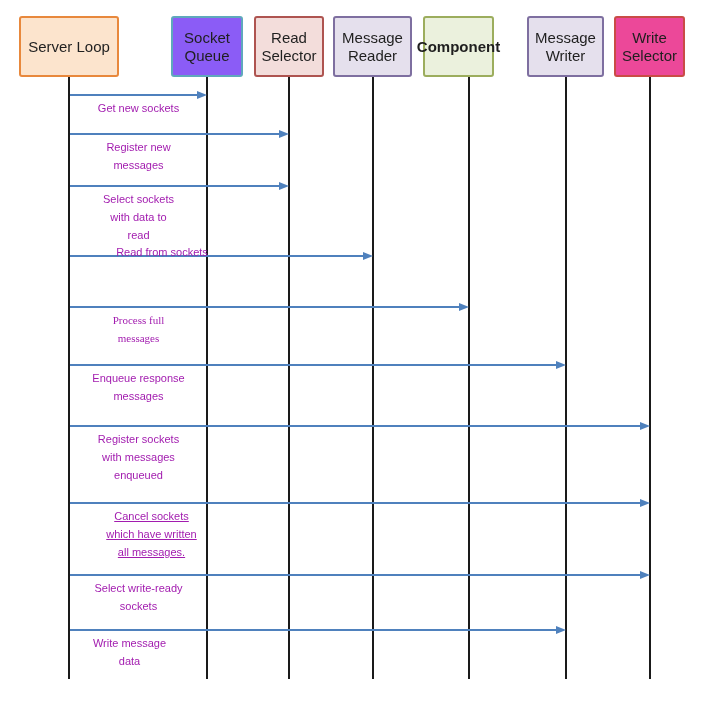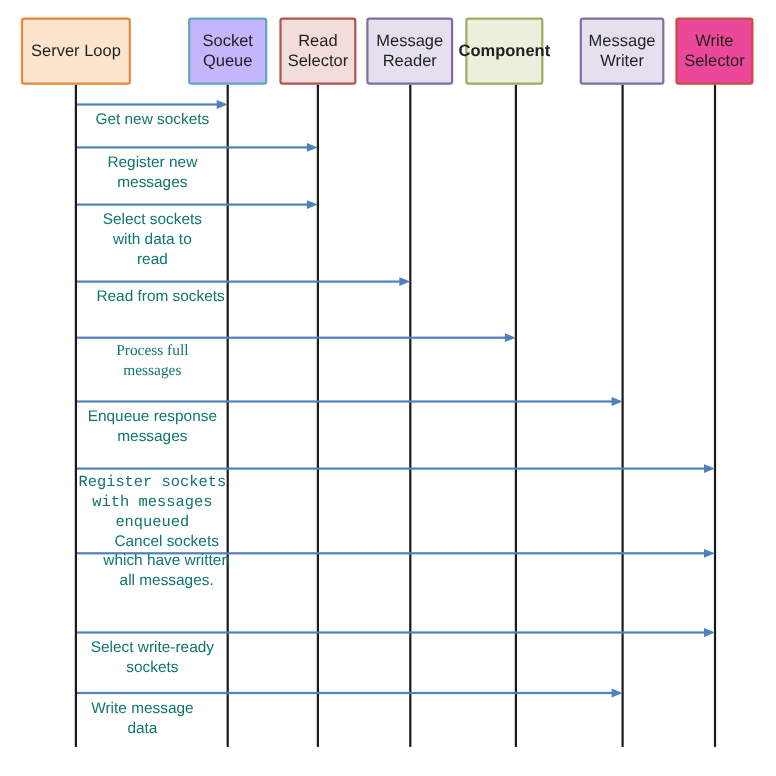--- a/index.html
+++ b/index.html
@@ -42,34 +42,34 @@
     position: absolute;
     width: 0;
     height: 0;
     border-top: 4px solid transparent;
     border-bottom: 4px solid transparent;
     border-left: 10px solid #4F81BD;
   }
   .msg-label {
     position: absolute;
     text-align: center;
-    font-size: 14px;
+    font-size: 11px;
     line-height: 18px;
-    color: #0f766e;
+    color: #a21caf;
     white-space: pre-line;
   }
 </style>
 </head>
 <body>
 
 <div class="stage">
     <div class="lifeline" style="left: 68px; top: 77px; height: 602px; background: rgb(26, 26, 26);"></div>
     <div class="actor-box" style="left: 19px; top: 16px; width: 100px; height: 61px; background: rgb(252, 228, 205); border-color: rgb(232, 136, 60); color: rgb(31, 31, 31);"><span>Server Loop</span></div>
     <div class="lifeline" style="left: 206px; top: 77px; height: 602px; background: rgb(26, 26, 26);"></div>
-    <div class="actor-box" style="left: 171px; top: 16px; width: 72px; height: 61px; background: #c4b5fd; border-color: rgb(95, 168, 188); color: rgb(31, 31, 31);"><span>Socket
+    <div class="actor-box" style="left: 171px; top: 16px; width: 72px; height: 61px; background: #8b5cf6; border-color: rgb(95, 168, 188); color: rgb(31, 31, 31);"><span>Socket
 Queue</span></div>
     <div class="lifeline" style="left: 288px; top: 77px; height: 602px; background: rgb(26, 26, 26);"></div>
     <div class="actor-box" style="left: 254px; top: 16px; width: 70px; height: 61px; background: rgb(243, 221, 219); border-color: rgb(174, 84, 80); color: rgb(31, 31, 31);"><span>Read
 Selector</span></div>
     <div class="lifeline" style="left: 371.5px; top: 77px; height: 602px; background: rgb(26, 26, 26);"></div>
     <div class="actor-box" style="left: 333px; top: 16px; width: 79px; height: 61px; background: rgb(229, 224, 237); border-color: rgb(126, 111, 160); color: rgb(31, 31, 31);"><span>Message
 Reader</span></div>
     <div class="lifeline" style="left: 467.5px; top: 77px; height: 602px; background: rgb(26, 26, 26);"></div>
     <div class="actor-box" style="left: 423px; top: 16px; width: 71px; height: 61px; background: rgb(235, 241, 221); border-color: rgb(156, 173, 93); color: rgb(31, 31, 31); font-weight: bold;"><span>Component</span></div>
     <div class="lifeline" style="left: 564.5px; top: 77px; height: 602px; background: rgb(26, 26, 26);"></div>
@@ -85,37 +85,37 @@
     <div class="msg-head" style="left: 279px; top: 130px; border-left-color: rgb(79, 129, 189);"></div>
     <div class="msg-label" style="left: 70px; width: 137px; top: 138px;">Register new
 messages</div>
     <div class="msg-line" style="left: 70px; top: 185px; width: 211px; background: rgb(79, 129, 189);"></div>
     <div class="msg-head" style="left: 279px; top: 182px; border-left-color: rgb(79, 129, 189);"></div>
     <div class="msg-label" style="left: 70px; width: 137px; top: 190px;">Select sockets
 with data to
 read</div>
     <div class="msg-line" style="left: 70px; top: 255px; width: 294.5px; background: rgb(79, 129, 189);"></div>
     <div class="msg-head" style="left: 362.5px; top: 252px; border-left-color: rgb(79, 129, 189);"></div>
-    <div class="msg-label" style="left: 70px; width: 152px; top: 260px;">Read from sockets</div>
+    <div class="msg-label" style="left: 70px; width: 152px; top: 243px; padding-left: 16px;">Read from sockets</div>
     <div class="msg-line" style="left: 70px; top: 306px; width: 390.5px; background: rgb(79, 129, 189);"></div>
     <div class="msg-head" style="left: 458.5px; top: 303px; border-left-color: rgb(79, 129, 189);"></div>
     <div class="msg-label" style="left: 70px; width: 137px; top: 311px; font-family: Liberation Serif, serif;">Process full
 messages</div>
     <div class="msg-line" style="left: 70px; top: 364px; width: 487.5px; background: rgb(79, 129, 189);"></div>
     <div class="msg-head" style="left: 555.5px; top: 361px; border-left-color: rgb(79, 129, 189);"></div>
     <div class="msg-label" style="left: 70px; width: 137px; top: 369px;">Enqueue response
 messages</div>
     <div class="msg-line" style="left: 70px; top: 425px; width: 571.5px; background: rgb(79, 129, 189);"></div>
     <div class="msg-head" style="left: 639.5px; top: 422px; border-left-color: rgb(79, 129, 189);"></div>
-    <div class="msg-label" style="left: 70px; width: 137px; top: 430px; font-family: Liberation Mono, monospace;">Register sockets
+    <div class="msg-label" style="left: 70px; width: 137px; top: 430px;">Register sockets
 with messages
 enqueued</div>
     <div class="msg-line" style="left: 70px; top: 502px; width: 571.5px; background: rgb(79, 129, 189);"></div>
     <div class="msg-head" style="left: 639.5px; top: 499px; border-left-color: rgb(79, 129, 189);"></div>
-    <div class="msg-label" style="left: 70px; width: 163px; top: 482px;">Cancel sockets
+    <div class="msg-label" style="left: 70px; width: 163px; top: 507px; text-decoration: underline;">Cancel sockets
 which have written
 all messages.</div>
     <div class="msg-line" style="left: 70px; top: 574px; width: 571.5px; background: rgb(79, 129, 189);"></div>
     <div class="msg-head" style="left: 639.5px; top: 571px; border-left-color: rgb(79, 129, 189);"></div>
     <div class="msg-label" style="left: 70px; width: 137px; top: 579px;">Select write-ready
 sockets</div>
     <div class="msg-line" style="left: 70px; top: 629px; width: 487.5px; background: rgb(79, 129, 189);"></div>
     <div class="msg-head" style="left: 555.5px; top: 626px; border-left-color: rgb(79, 129, 189);"></div>
     <div class="msg-label" style="left: 70px; width: 119px; top: 634px;">Write message
 data</div>

